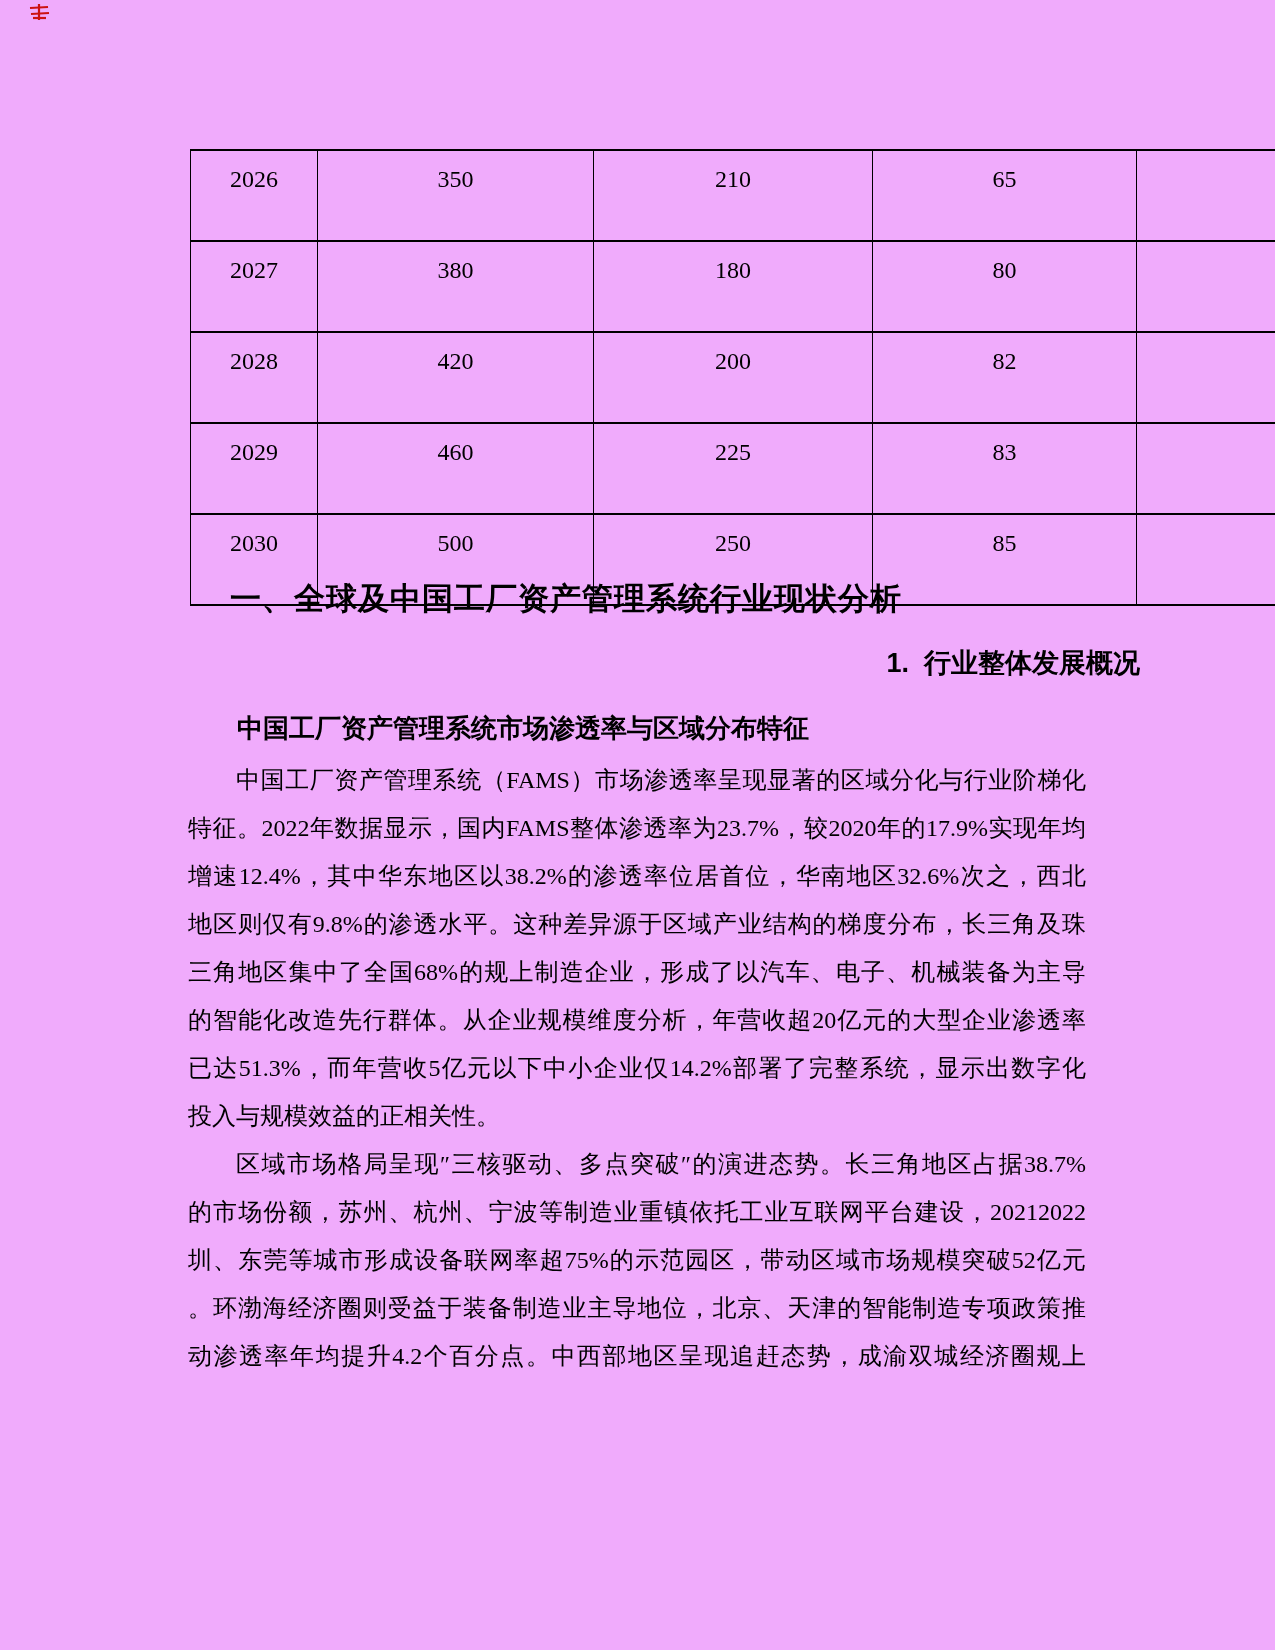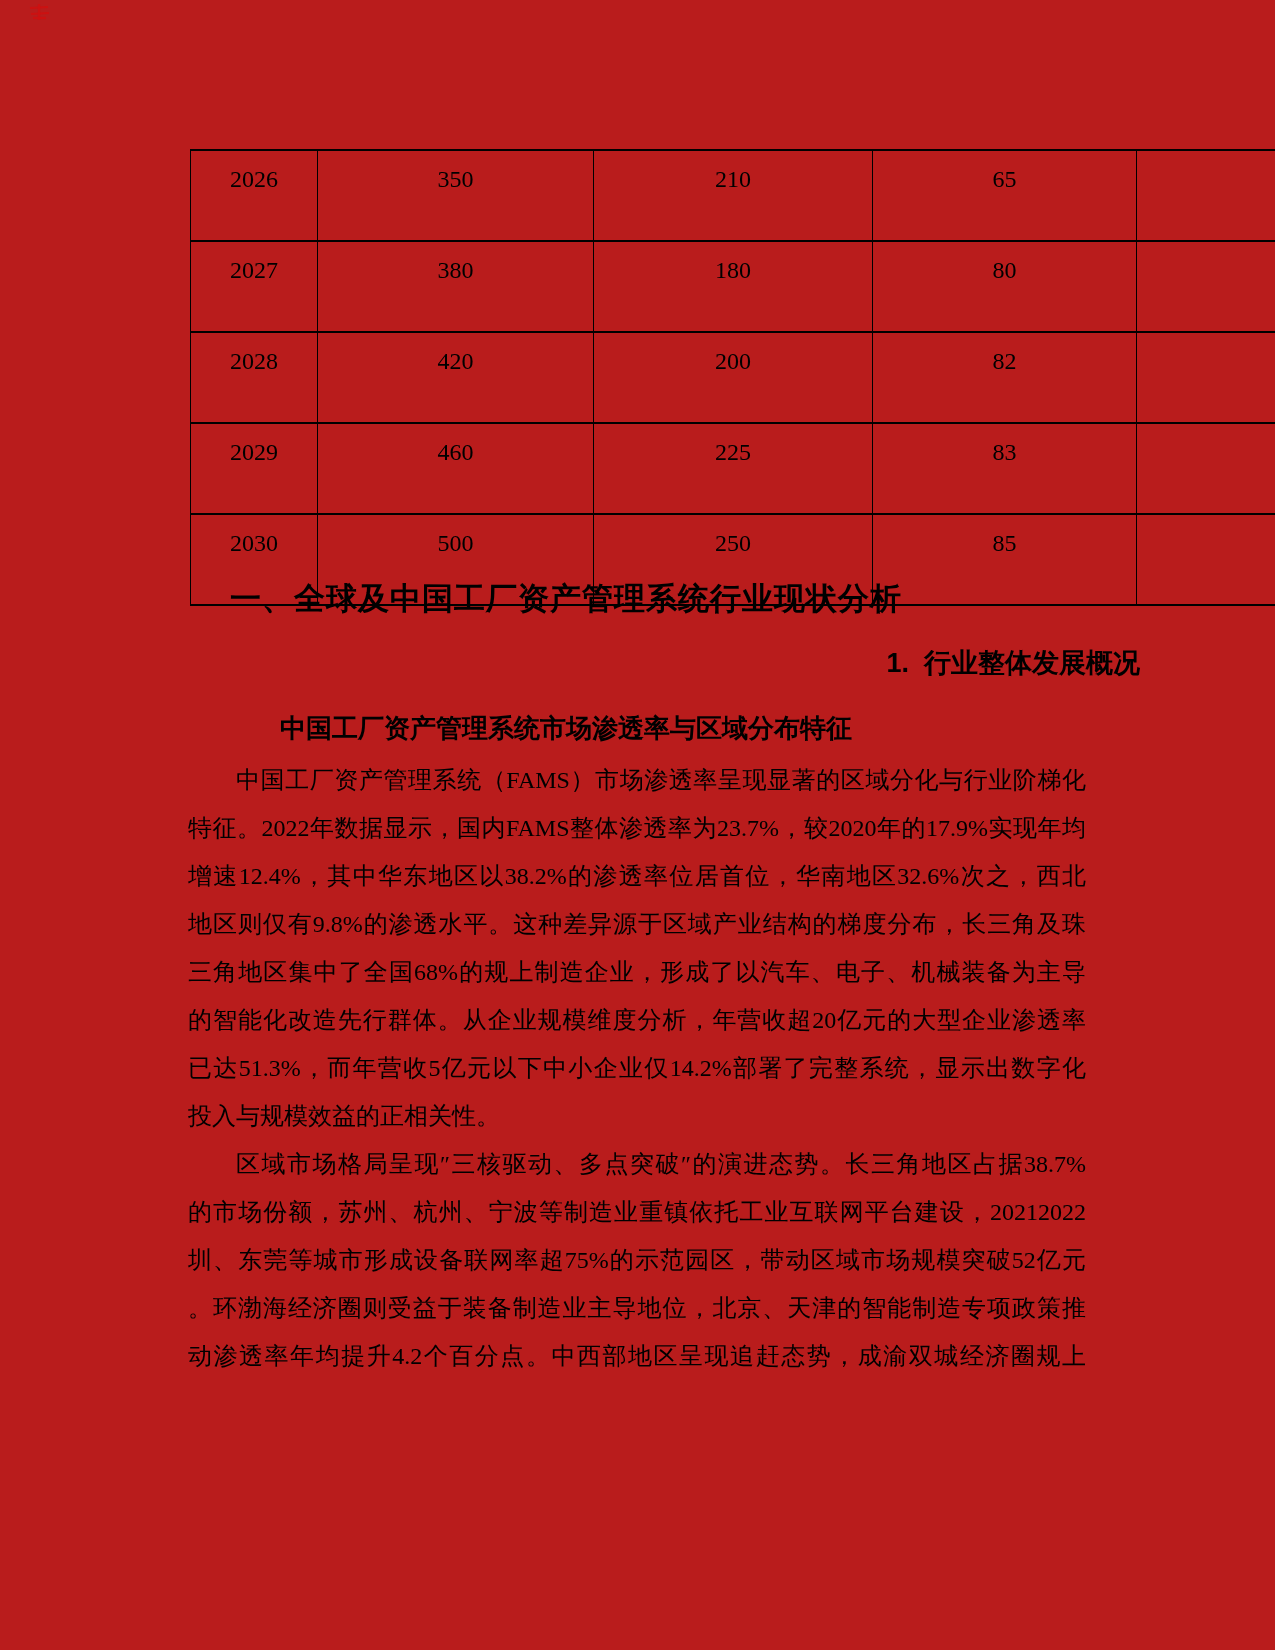--- a/index.html
+++ b/index.html
@@ -1,19 +1,19 @@
 <!DOCTYPE html>
 <html lang="zh"><head>
 <meta charset="utf-8">
 <style>
   html,body{margin:0;padding:0;background:#ffffff;}
   #page{
     position:relative;
     width:1275px;height:1650px;
-    background:#b91c1c;
+    background:#f0abfc;
     overflow:hidden;
     font-family:"Liberation Serif","DejaVu Serif",serif;
     color:#000000;
   }
   
   #red-mark{position:absolute;left:28px;top:3px;width:24px;height:18px;}
   #red-mark svg{display:block;}
   
   #fams-table{
     position:absolute;left:190px;top:149px;
@@ -46,21 +46,20 @@
     font-family:"Liberation Sans","DejaVu Sans",sans-serif;
     font-weight:700;font-size:27px;line-height:1.3;
     white-space:nowrap;
     text-align:right;
   }
   .h3{
     position:absolute;left:237px;top:712px;width:960px;
     font-family:"Liberation Sans","DejaVu Sans",sans-serif;
     font-weight:700;font-size:26px;line-height:1.3;
     white-space:nowrap;
-    margin-left:43px;
   }
   
   #body-text{
     position:absolute;left:188px;top:756px;width:898px;
     font-size:24px;
     font-family:"Liberation Serif","DejaVu Serif",serif;
   }
   .line{
     height:48px;
     line-height:48px;

